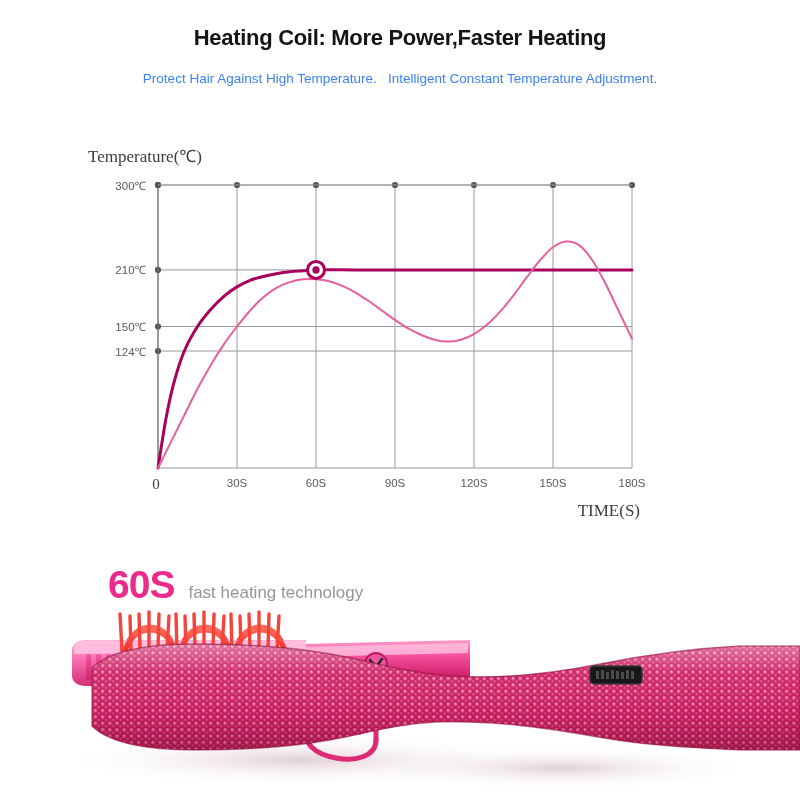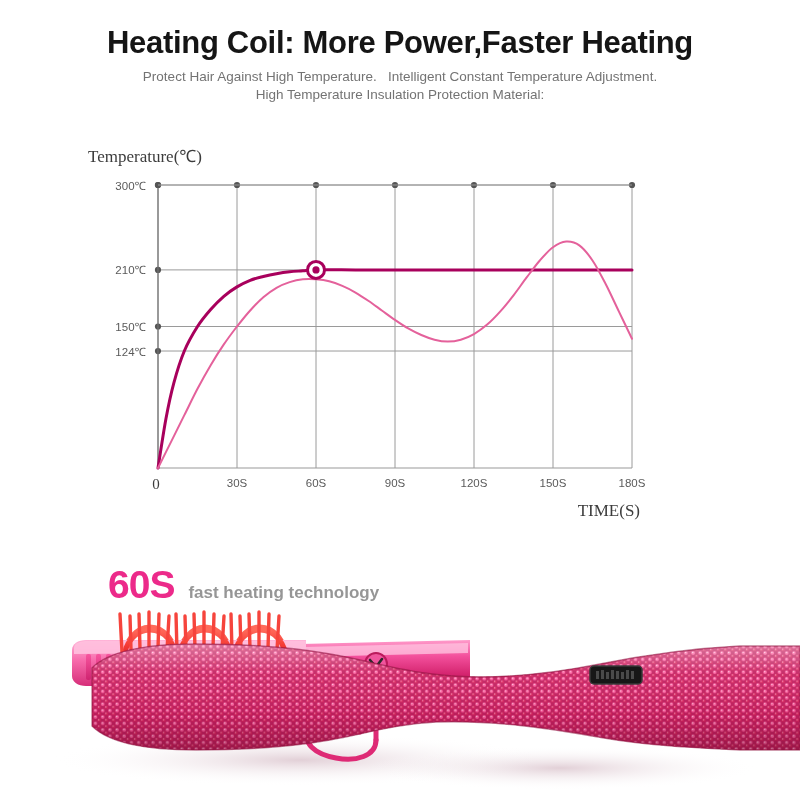--- a/index.html
+++ b/index.html
@@ -20,29 +20,29 @@
   #header {
     position: absolute;
     top: 0; left: 0;
     width: 800px;
     text-align: center;
   }
   #main-title {
     margin: 0;
     padding-top: 26px;
     font-family: "Liberation Sans", sans-serif;
-    font-size: 31px;
+    font-size: 22px;
     font-weight: bold;
     color: #151515;
     letter-spacing: -0.3px;
     line-height: 1.1;
   }
   #subtitle-block {
-    margin-top: 8px;
-    color: #737373;
+    margin-top: 20px;
+    color: #3b82f6;
     font-family: "Liberation Sans", sans-serif;
     font-size: 13.5px;
     line-height: 1.33;
     font-weight: 400;
   }
   #subtitle-block .sub-line { display: block; white-space: pre; }
 
   
   #chart-area {
     position: absolute;
@@ -66,21 +66,21 @@
     font-family: "Liberation Sans", sans-serif;
     font-size: 39px;
     font-weight: bold;
     color: #ec2a8a;
     letter-spacing: -1px;
     line-height: 1;
   }
   #tagline-text {
     font-family: "Liberation Sans", sans-serif;
     font-size: 17px;
-    font-weight: bold;
+    font-weight: normal;
     color: #969696;
     line-height: 1;
   }
 
   
   #product-photo {
     position: absolute;
     top: 600px;
     left: 0;
     width: 800px;
@@ -88,21 +88,20 @@
   }
   #product-svg { display: block; }
 </style>
 </head>
 <body>
 
 <div id="header">
   <h1 id="main-title">Heating Coil: More Power,Faster Heating</h1>
   <div id="subtitle-block">
     <span class="sub-line">Protect Hair Against High Temperature.   Intelligent Constant Temperature Adjustment.</span>
-    <span class="sub-line">High Temperature Insulation Protection Material:</span>
   </div>
 </div>
 
 <div id="chart-area">
   <svg id="chart-svg" width="800" height="390" viewBox="0 0 800 390">
     <g id="grid-layer">
         <line x1="158" y1="45" x2="632" y2="45" stroke="#9a9a9a" stroke-width="1"></line>
         <circle cx="158" cy="45" r="3.1" fill="#555555"></circle>
         <line x1="158" y1="129.9" x2="632" y2="129.9" stroke="#9a9a9a" stroke-width="1"></line>
         <circle cx="158" cy="129.9" r="3.1" fill="#555555"></circle>

